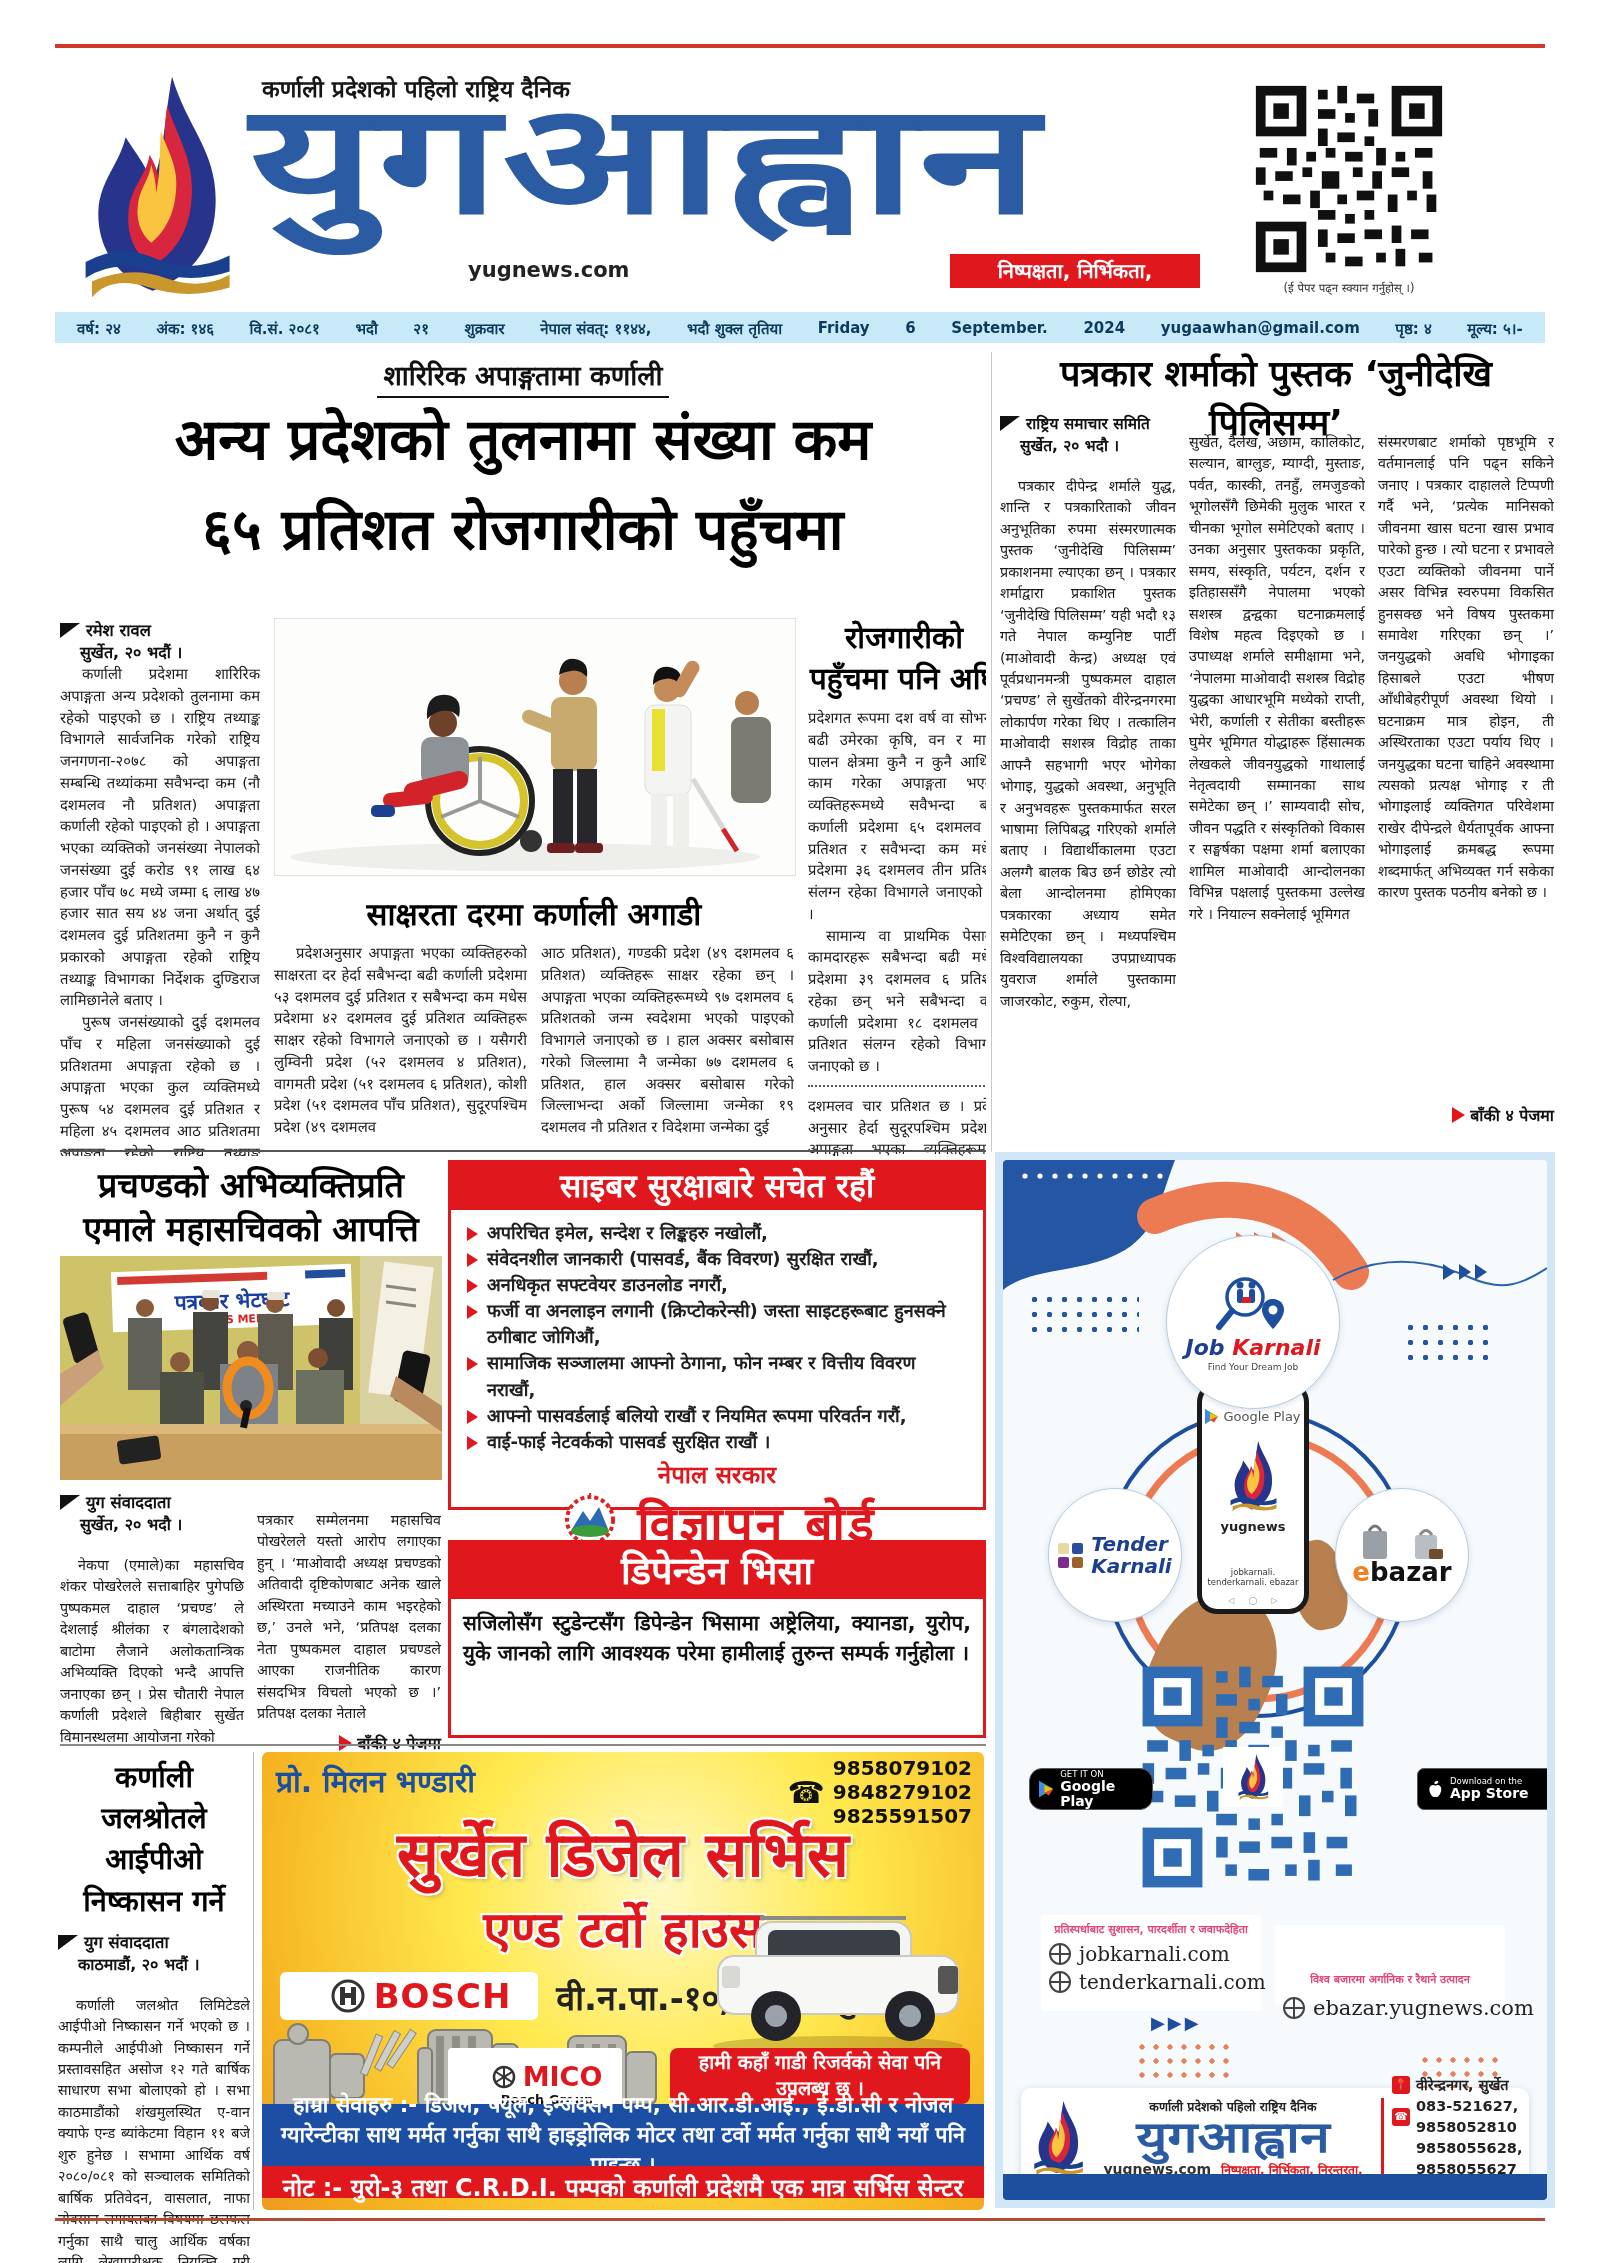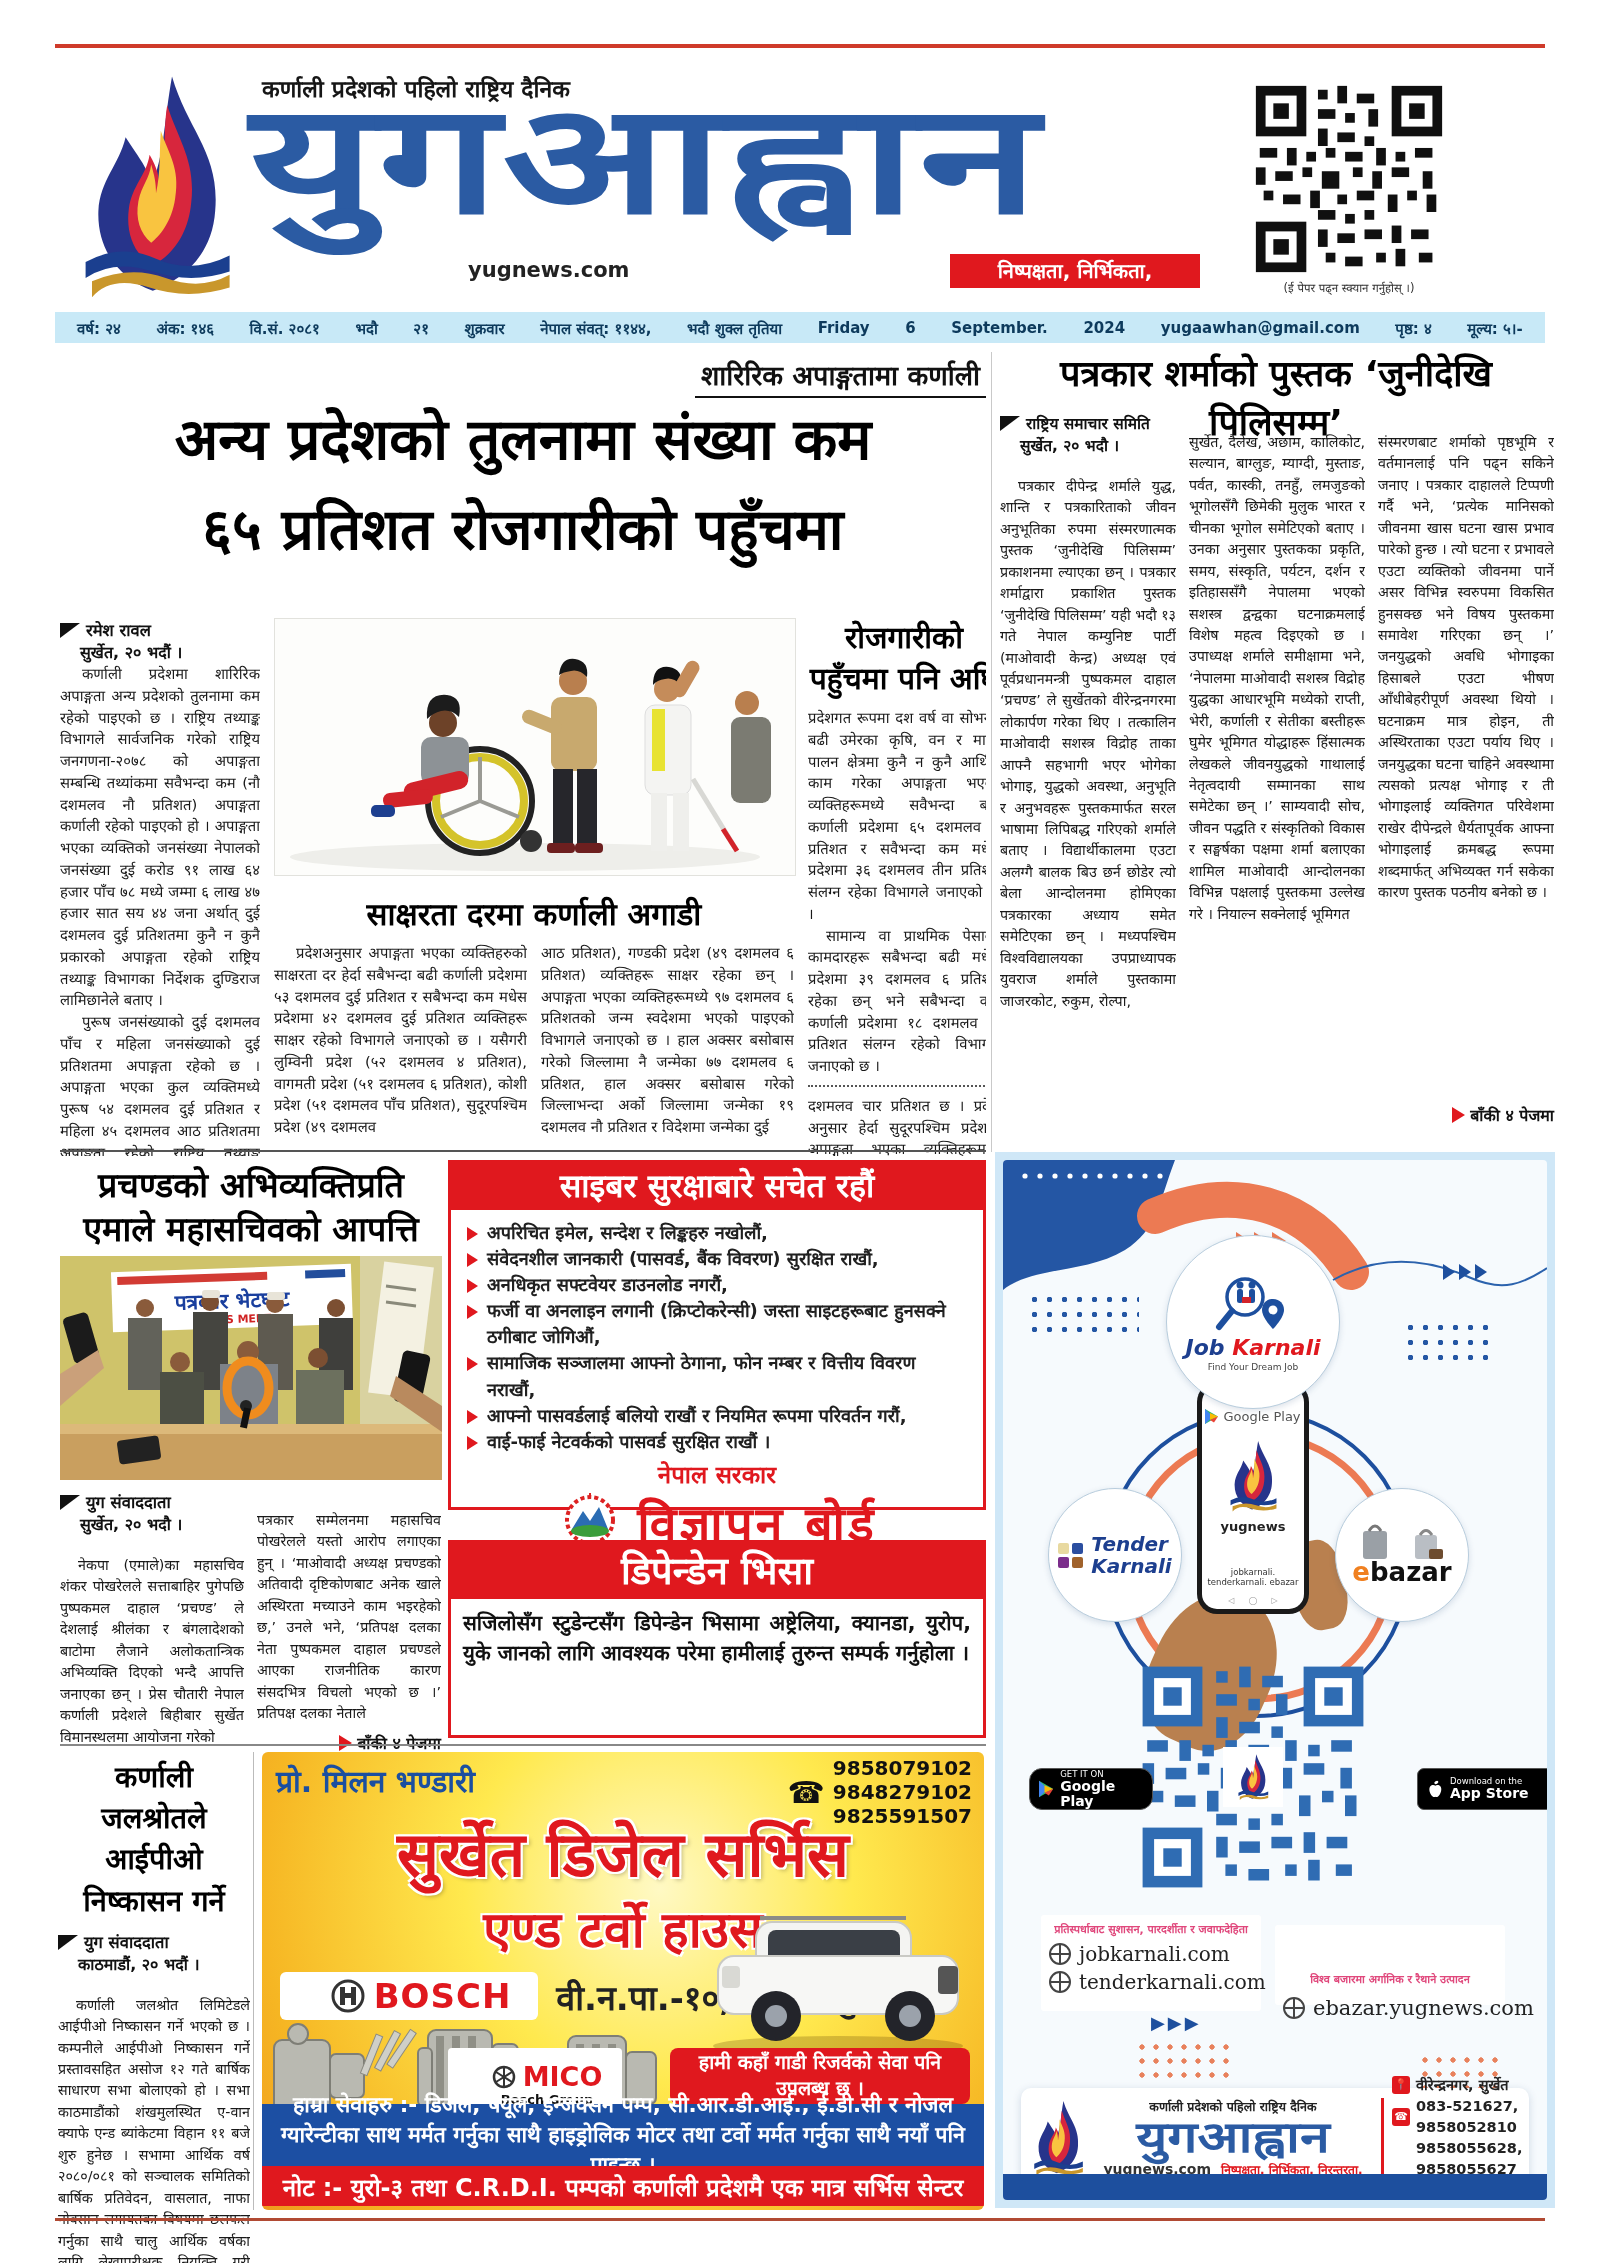--- a/index.html
+++ b/index.html
@@ -135,21 +135,21 @@
     <span>भदौ शुक्ल तृतिया</span>
     <span>Friday</span>
     <span>6</span>
     <span>September.</span>
     <span>2024</span>
     <span>yugaawhan@gmail.com</span>
     <span>पृष्ठ: ४</span>
     <span>मूल्य: ५।-</span>
   </div>
 
-  <div class="abs ctr" style="left:60px;top:356px;width:926px;text-align:right;">
+  <div class="abs ctr" style="left:60px;top:356px;width:926px;">
     <span style="display:inline-block;font-size:27px;font-weight:bold;border-bottom:2.5px solid #111;padding:0 6px 3px;">शारिरिक अपाङ्गतामा कर्णाली</span>
   </div>
   <div class="abs ctr" style="left:60px;top:398px;width:926px;font-size:57px;font-weight:800;color:#000;">अन्य प्रदेशको तुलनामा संख्या कम</div>
   <div class="abs ctr" style="left:60px;top:488px;width:926px;font-size:57px;font-weight:800;color:#000;">६५ प्रतिशत रोजगारीको पहुँचमा</div>
 
   <div class="abs colrow clip" style="left:60px;top:618px;width:926px;height:538px;">
 
     <div class="clip" style="width:200px;flex:0 0 auto;">
       <div><span class="tri"></span><span class="byname">रमेश रावल</span></div>
       <div class="byplace">सुर्खेत, २० भदौं ।</div>
@@ -411,21 +411,21 @@
             <line x1="12" y1="3" x2="12" y2="21" stroke="#333" stroke-width="2"></line>
             <line x1="4" y1="7" x2="20" y2="17" stroke="#333" stroke-width="2"></line>
             <line x1="4" y1="17" x2="20" y2="7" stroke="#333" stroke-width="2"></line>
           </svg>
         <span style="font-size:27px;font-weight:800;color:#e0181e;">MICO</span>
       </div>
       <span style="font-size:13px;font-weight:700;color:#111;">Bosch Group</span>
     </div>
     <div class="abs ctr" style="right:14px;top:296px;width:300px;height:56px;background:#e0181e;border-radius:8px;color:#fff;font-size:19.5px;font-weight:700;line-height:1.35;display:flex;align-items:center;justify-content:center;padding:2px 8px;box-sizing:border-box;">हामी कहाँ गाडी रिजर्वको सेवा पनि उपलब्ध छ ।</div>
     <div class="abs ctr" style="left:0;top:352px;width:722px;height:62px;background:#1c4fa3;color:#fff;font-size:21.5px;font-weight:700;line-height:1.4;display:flex;align-items:center;justify-content:center;padding:2px 6px;box-sizing:border-box;">हाम्रा सेवाहरु :- डिजल, षयूल, इन्जेक्सन पम्प, सी.आर.डी.आई., ई.डी.सी र नोजल ग्यारेन्टीका साथ मर्मत गर्नुका साथै हाइड्रोलिक मोटर तथा टर्वो मर्मत गर्नुका साथै नयाँ पनि पाइन्छ ।</div>
-    <div class="abs ctr" style="left:0;top:414px;width:722px;height:40px;background:#e0181e;color:#fff;font-size:24px;font-weight:800;line-height:44px;">नोट :- युरो-३ तथा C.R.D.I. पम्पको कर्णाली प्रदेशमै एक मात्र सर्भिस सेन्टर</div>
+    <div class="abs ctr" style="left:0;top:414px;width:722px;height:32px;background:#e0181e;color:#fff;font-size:24px;font-weight:800;line-height:44px;">नोट :- युरो-३ तथा C.R.D.I. पम्पको कर्णाली प्रदेशमै एक मात्र सर्भिस सेन्टर</div>
   </div>
 
   <div class="abs" style="left:995px;top:1152px;width:560px;height:1056px;background:#cfe7f7;">
     <div class="abs clip" style="left:8px;top:8px;width:544px;height:1040px;background:#f6fafd;border-radius:4px;">
 
       <svg class="abs" style="left:0;top:0;" width="544" height="150" viewBox="0 0 544 150">
         <path d="M0 0 H172 C156 42 154 70 122 90 C82 114 30 106 0 130 Z" fill="#2456a4"></path>
         <path d="M152 56 C230 22 304 42 348 112" stroke="#ec7a53" stroke-width="36" fill="none" stroke-linecap="round"></path>
         <path d="M330 120 C380 92 428 100 468 118 C500 132 520 124 544 108" stroke="#2b62ad" stroke-width="2" fill="none"></path>
         <g fill="#fff">

